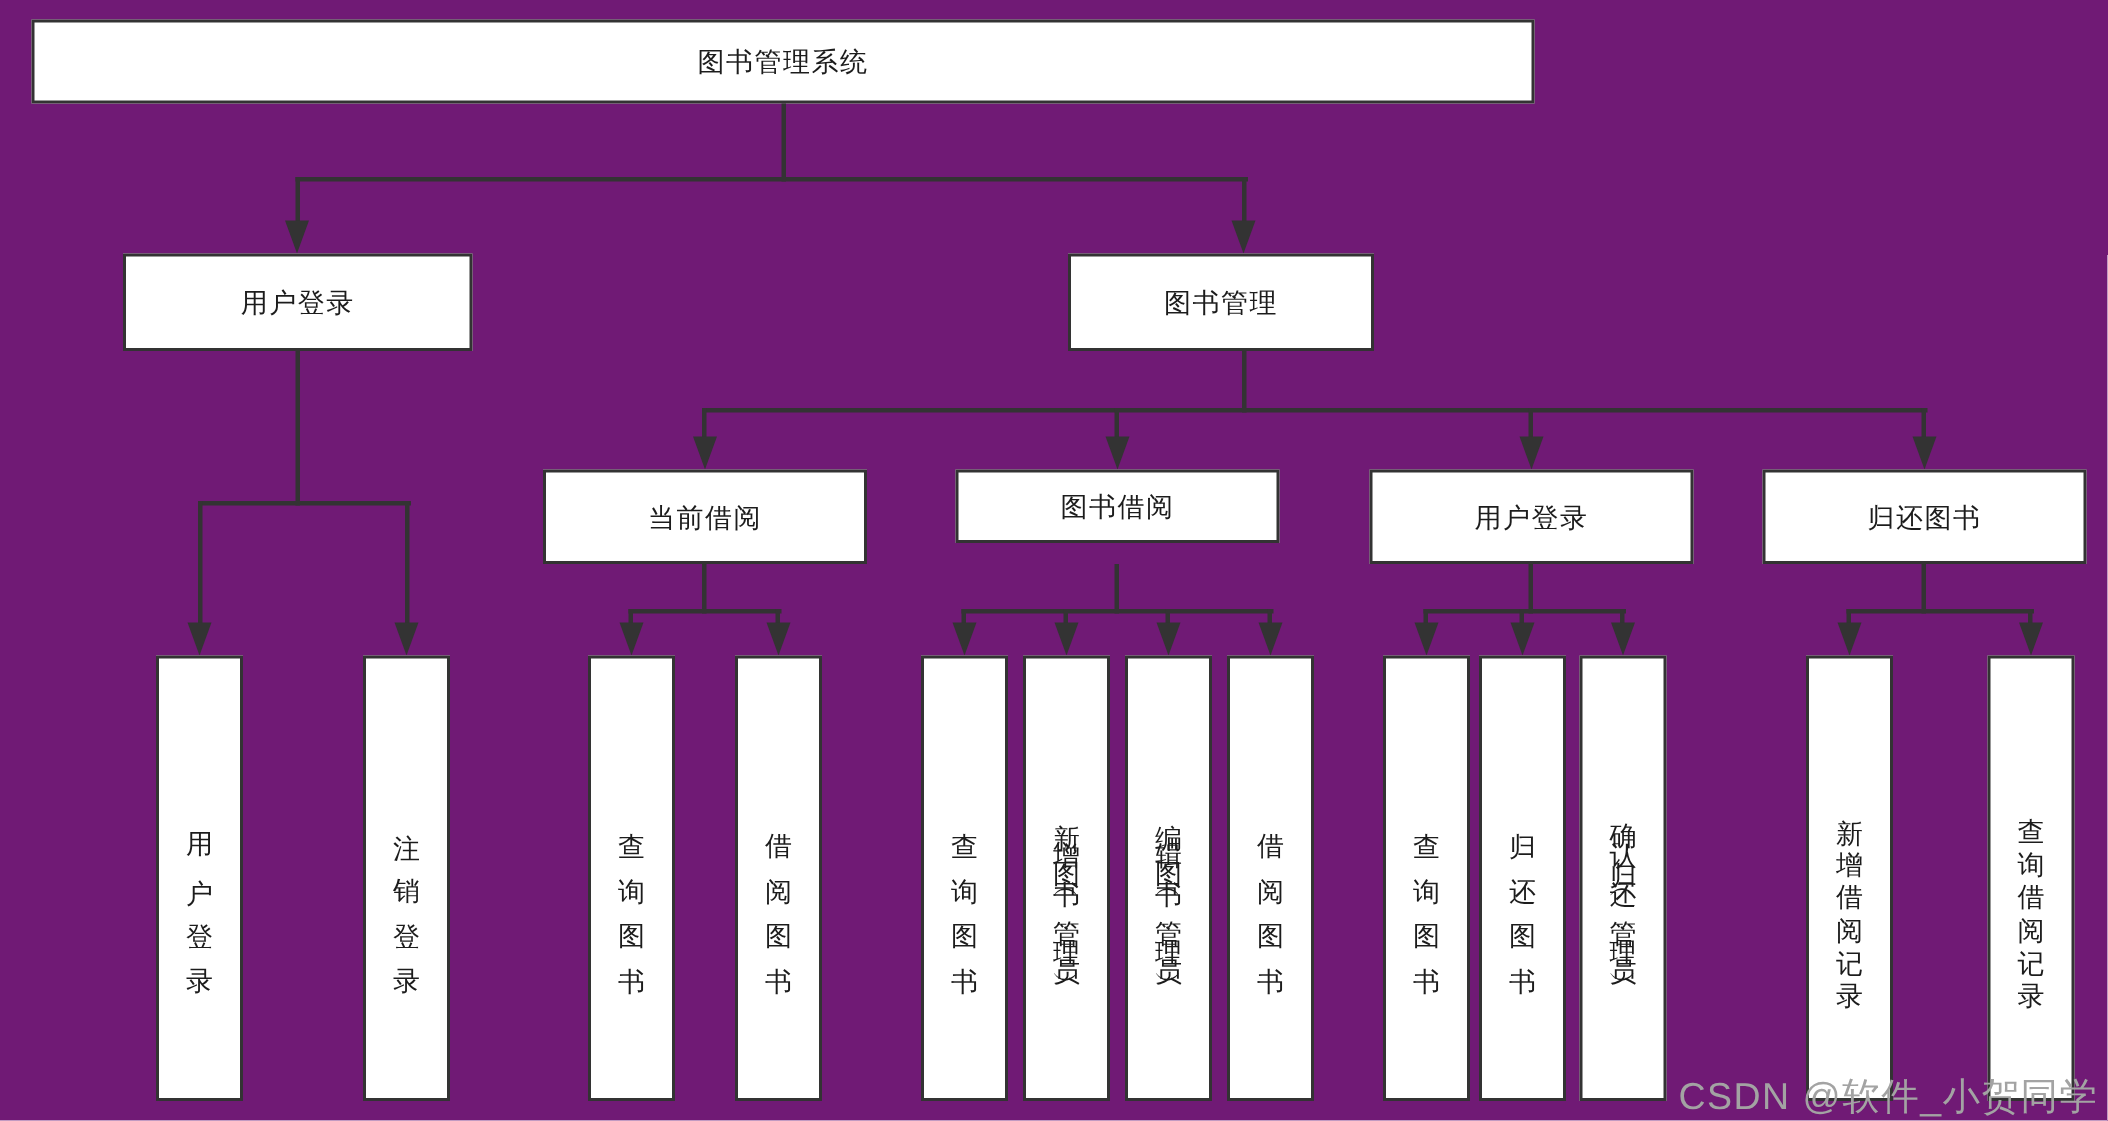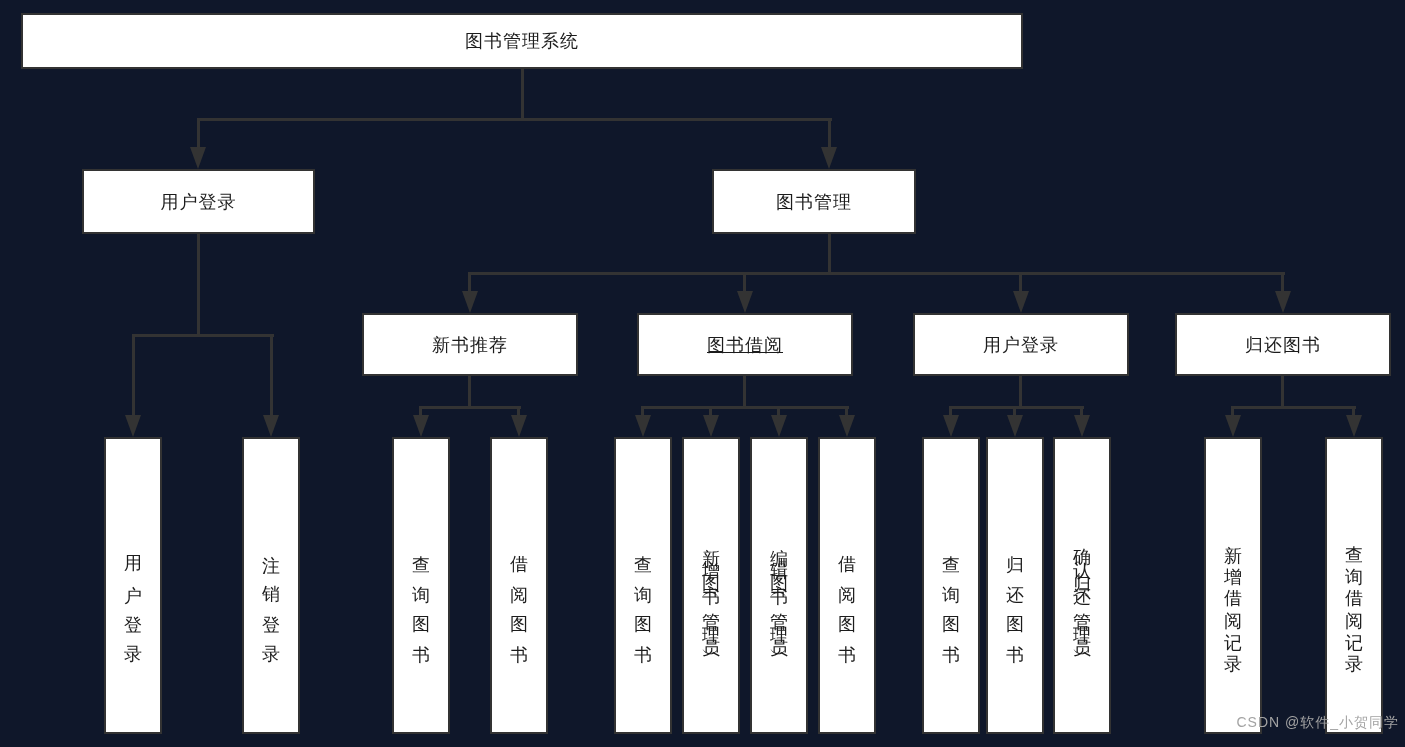--- a/index.html
+++ b/index.html
@@ -1,17 +1,17 @@
 <!DOCTYPE html>
 <html><head>
 <meta charset="utf-8">
 <style>
   html, body { margin:0; padding:0; background:#ffffff; }
   .canvas {
-    position:relative; width:1405px; height:747px; background:#0f172a;
+    position:relative; width:1405px; height:747px; background:#701a75;
     font-family:"Liberation Sans","DejaVu Sans",sans-serif; overflow:hidden;
   }
   .box {
     position:absolute; background:#ffffff; border:2px solid #333333;
     box-sizing:border-box; display:flex; align-items:center; justify-content:center;
     color:#1c1c1c; font-size:18px; letter-spacing:1px;
   }
   .vbox { top:437px; width:58px; height:297px; }
   .vbox span {
     writing-mode:vertical-rl; text-orientation:mixed; line-height:1;
@@ -22,21 +22,21 @@
   .ls8 span { letter-spacing:13px; margin-bottom:-13px; }
   .vline, .hline { position:absolute; background:#333333; }
   .vline { width:3px; }
   .hline { height:3px; }
   .arrow {
     position:absolute; width:0; height:0;
     border-left:8px solid transparent; border-right:8px solid transparent;
     border-top:22px solid #333333;
   }
   .watermark {
-    position:absolute; right:6px; top:714px; font-size:14px;
+    position:absolute; right:6px; top:714px; font-size:25px;
     color:#a3a3a3; letter-spacing:1px; white-space:nowrap;margin-left:35px;
   }
 </style>
 </head>
 <body>
 
 <div class="canvas">
 
   <div class="box" style="left:21px; top:13px; width:1002px; height:56px;">
     <span>图书管理系统</span>
@@ -68,23 +68,23 @@
   <div class="vline" style="left:468px; top:272px; height:22px;"></div>
   <div class="arrow" style="left:462px; top:291px;"></div>
   <div class="vline" style="left:743px; top:272px; height:22px;"></div>
   <div class="arrow" style="left:737px; top:291px;"></div>
   <div class="vline" style="left:1019px; top:272px; height:22px;"></div>
   <div class="arrow" style="left:1013px; top:291px;"></div>
   <div class="vline" style="left:1281px; top:272px; height:22px;"></div>
   <div class="arrow" style="left:1275px; top:291px;"></div>
 
   <div class="box" style="left:362px; top:313px; width:216px; height:63px;">
-    <span>新书推荐</span>
+    <span>当前借阅</span>
   </div>
-  <div class="box" style="left:637px; top:313px; width:216px; height:63px;text-decoration:underline;">
+  <div class="box" style="left:637px; top:313px; width:216px; height:49px;">
     <span>图书借阅</span>
   </div>
   <div class="box" style="left:913px; top:313px; width:216px; height:63px;">
     <span>用户登录</span>
   </div>
   <div class="box" style="left:1175px; top:313px; width:216px; height:63px;">
     <span>归还图书</span>
   </div>
 
   <div class="vline" style="left:468px; top:376px; height:33px;"></div>

